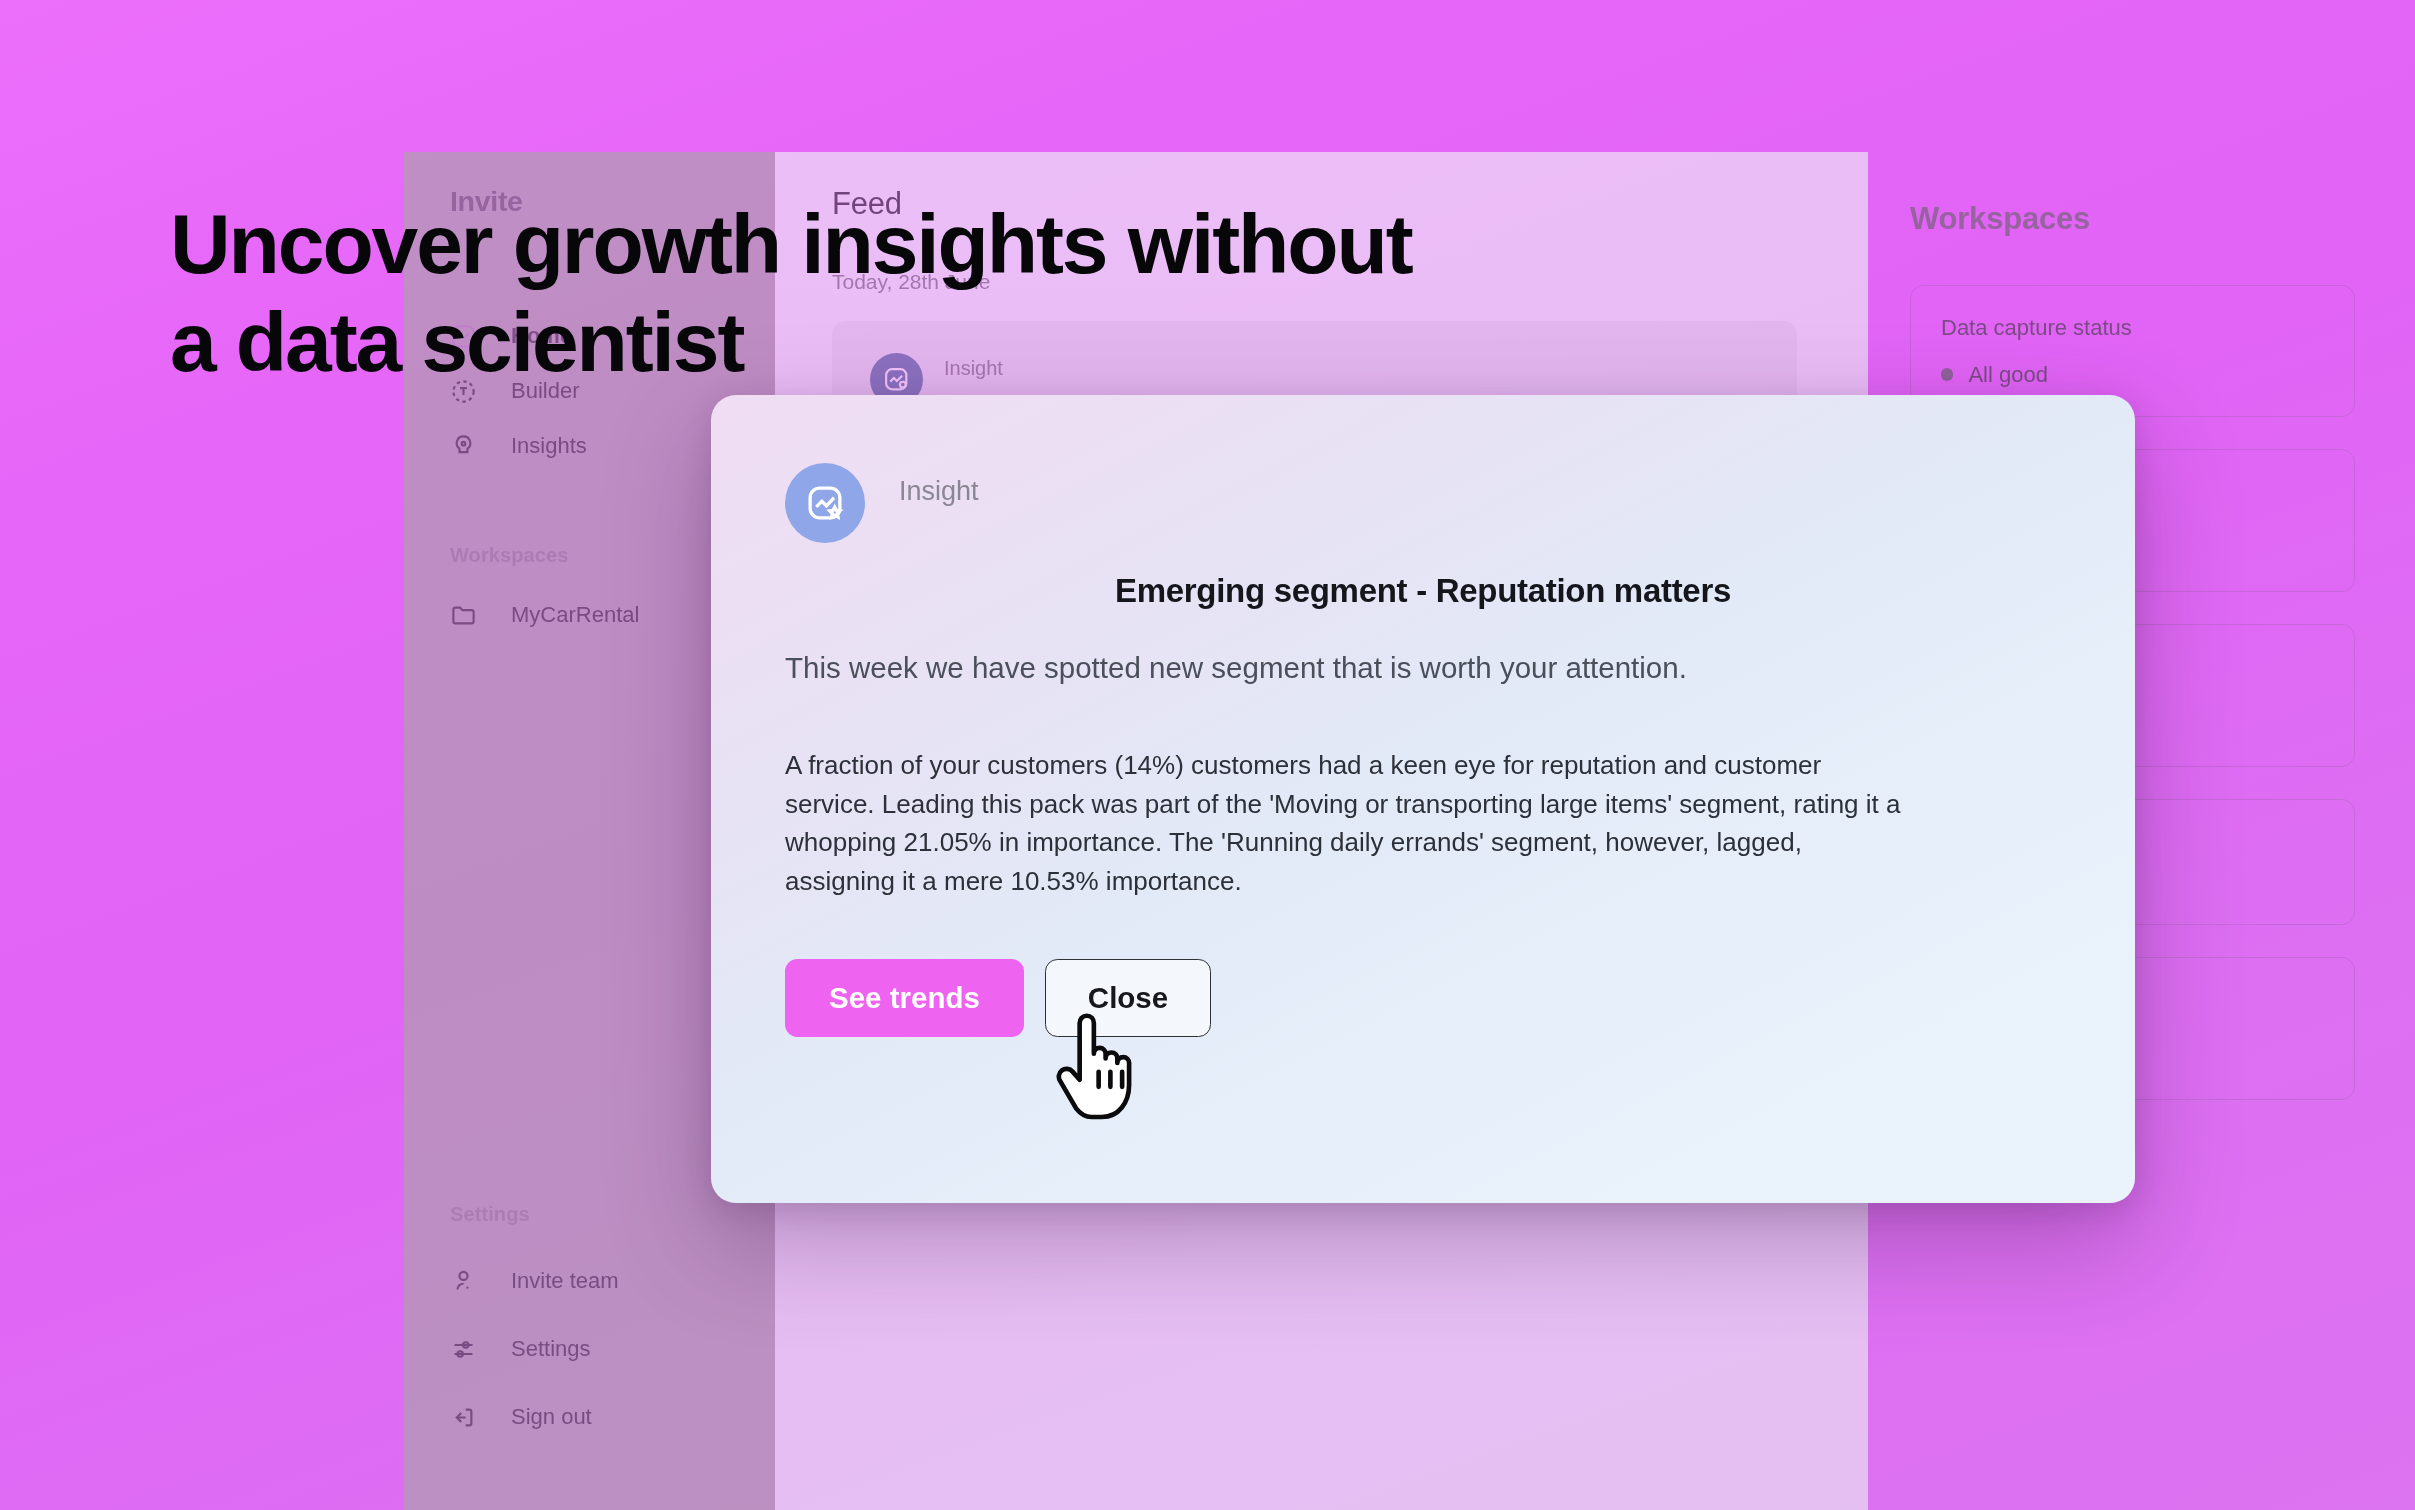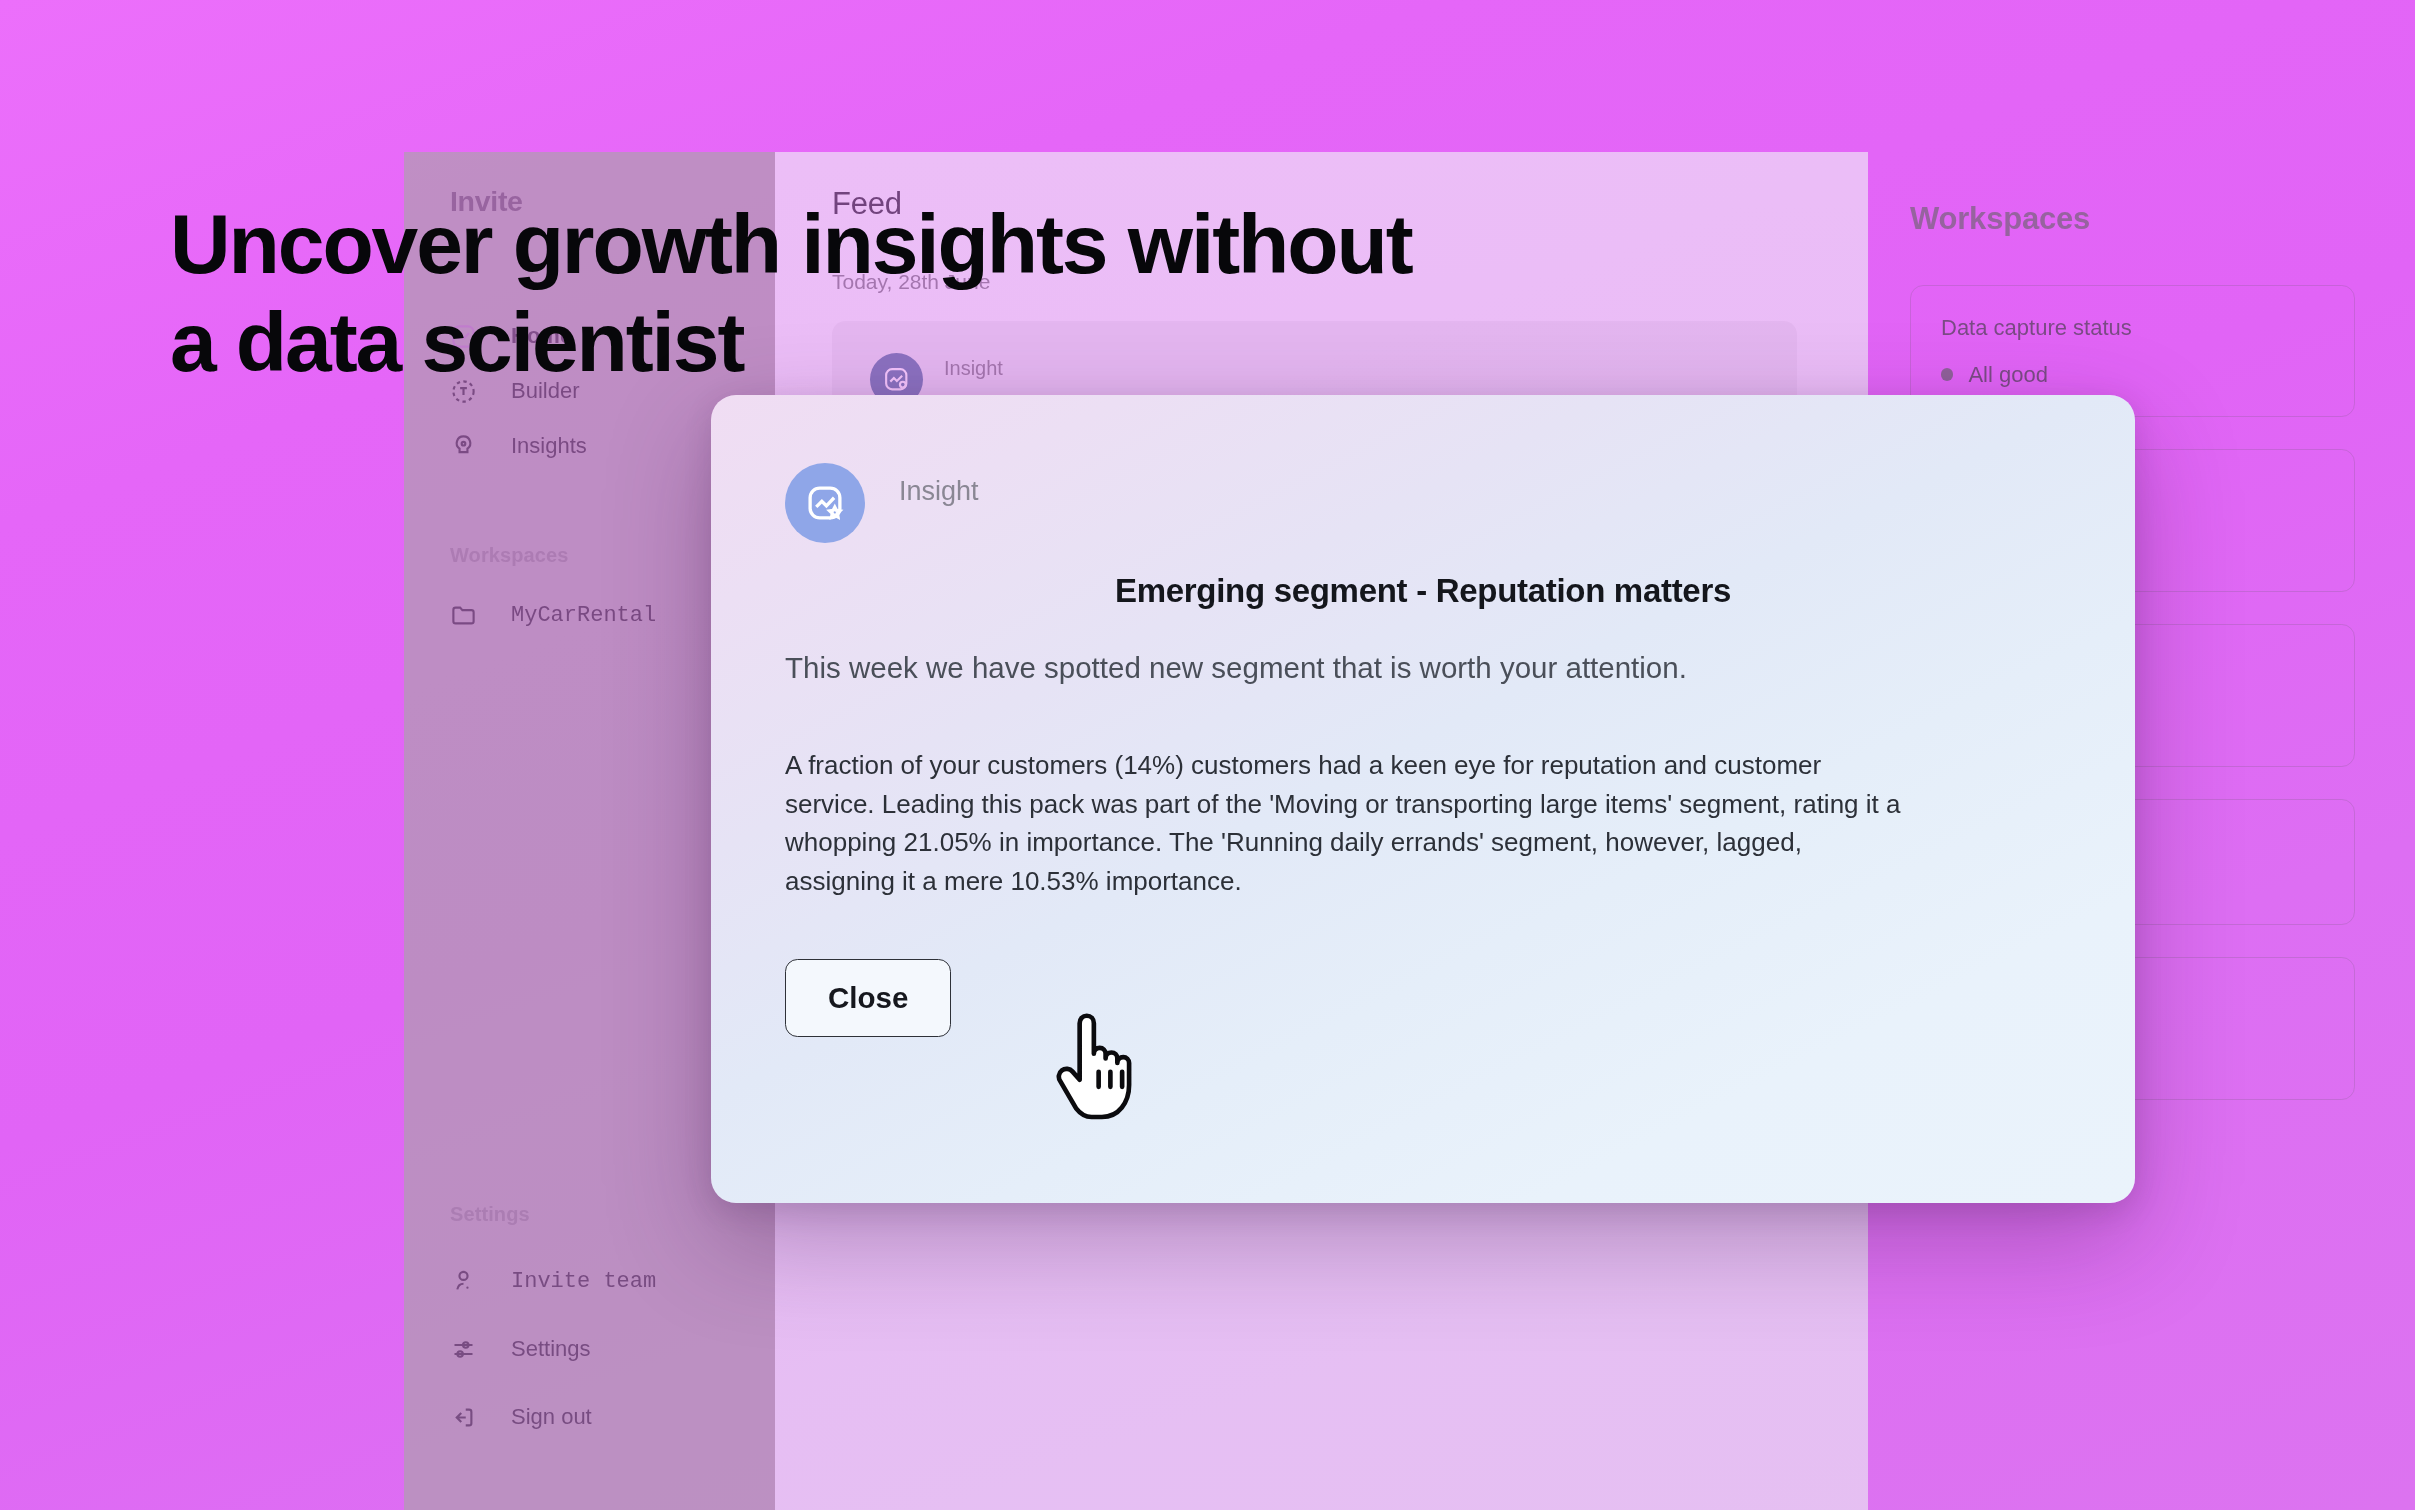--- a/index.html
+++ b/index.html
@@ -65,21 +65,21 @@
   .nav-item.active .ic svg { stroke:#c77fd8; }
   .nav-item .ic svg { stroke:#3b3b41; fill:none; stroke-width:1.9; }
 
   .section-label {
     margin-top:70px;
     padding-left:46px;
     font-size:20px; font-weight:700;
     color:#8d8a8c;
     letter-spacing:0.1px;
   }
-  .section-label + .nav-item { margin-top:21px;font-family:Liberation Mono, monospace; }
+  .section-label + .nav-item { margin-top:21px; }
 
   #settings-group { margin-top:auto; padding-bottom:61px; }
   #settings-group .section-label { margin-top:0; margin-bottom:17px; }
   #settings-group .nav-item { height:68px; }
 
   
   #feed {
     flex:1 1 auto;
     background:linear-gradient(180deg,#eef4fc 0%, #eaf1fa 60%, #e9f0f9 100%);
     padding:34px 0 0 57px;
@@ -398,20 +398,21 @@
         </svg>
       </span>
       <span class="modal-kicker">Insight</span>
     </div>
 
     <h1>Emerging segment - Reputation matters</h1>
     <div class="lede">This week we have spotted new segment that is worth your attention.</div>
     <div class="detail">A fraction of your customers (14%) customers had a keen eye for reputation and customer service. Leading this pack was part of the 'Moving or transporting large items' segment, rating it a whopping 21.05% in importance. The 'Running daily errands' segment, however, lagged, assigning it a mere 10.53% importance.</div>
 
     <div class="modal-actions">
+      <button class="btn btn-primary">See trends</button>
       <button class="btn btn-secondary">Close</button>
     </div>
   </div>
 
   <svg id="cursor" viewBox="0 0 60 82">
     <path d="M22.5 3.5c3 0 5.2 2.4 5.2 5.4v22.4c0-2.4 1.9-4.3 4.3-4.3s4.3 1.9 4.3 4.3v3.4c0-2.4 1.9-4.3 4.3-4.3s4.3 1.9 4.3 4.3v3.4c0-2.4 1.9-4.3 4.3-4.3s4.3 1.9 4.3 4.3v16.1c0 12.6-7.5 23.4-19.9 23.4H26c-5 0-8-2-11.3-6.3L3.2 51.5c-1.9-2.6-1.4-6.1 1.1-8 2.4-1.8 5.8-1.4 7.8.9l5.2 5.9V8.9c0-3 2.2-5.4 5.2-5.4z" fill="#ffffff" stroke="#0b0b0e" stroke-width="3.4" stroke-linejoin="round"></path>
     <path d="M31.2 44.5v11M39.8 44.5v11M48.4 44.5v11" stroke="#0b0b0e" stroke-width="3.4" stroke-linecap="round"></path>
   </svg>
 
 </div>

